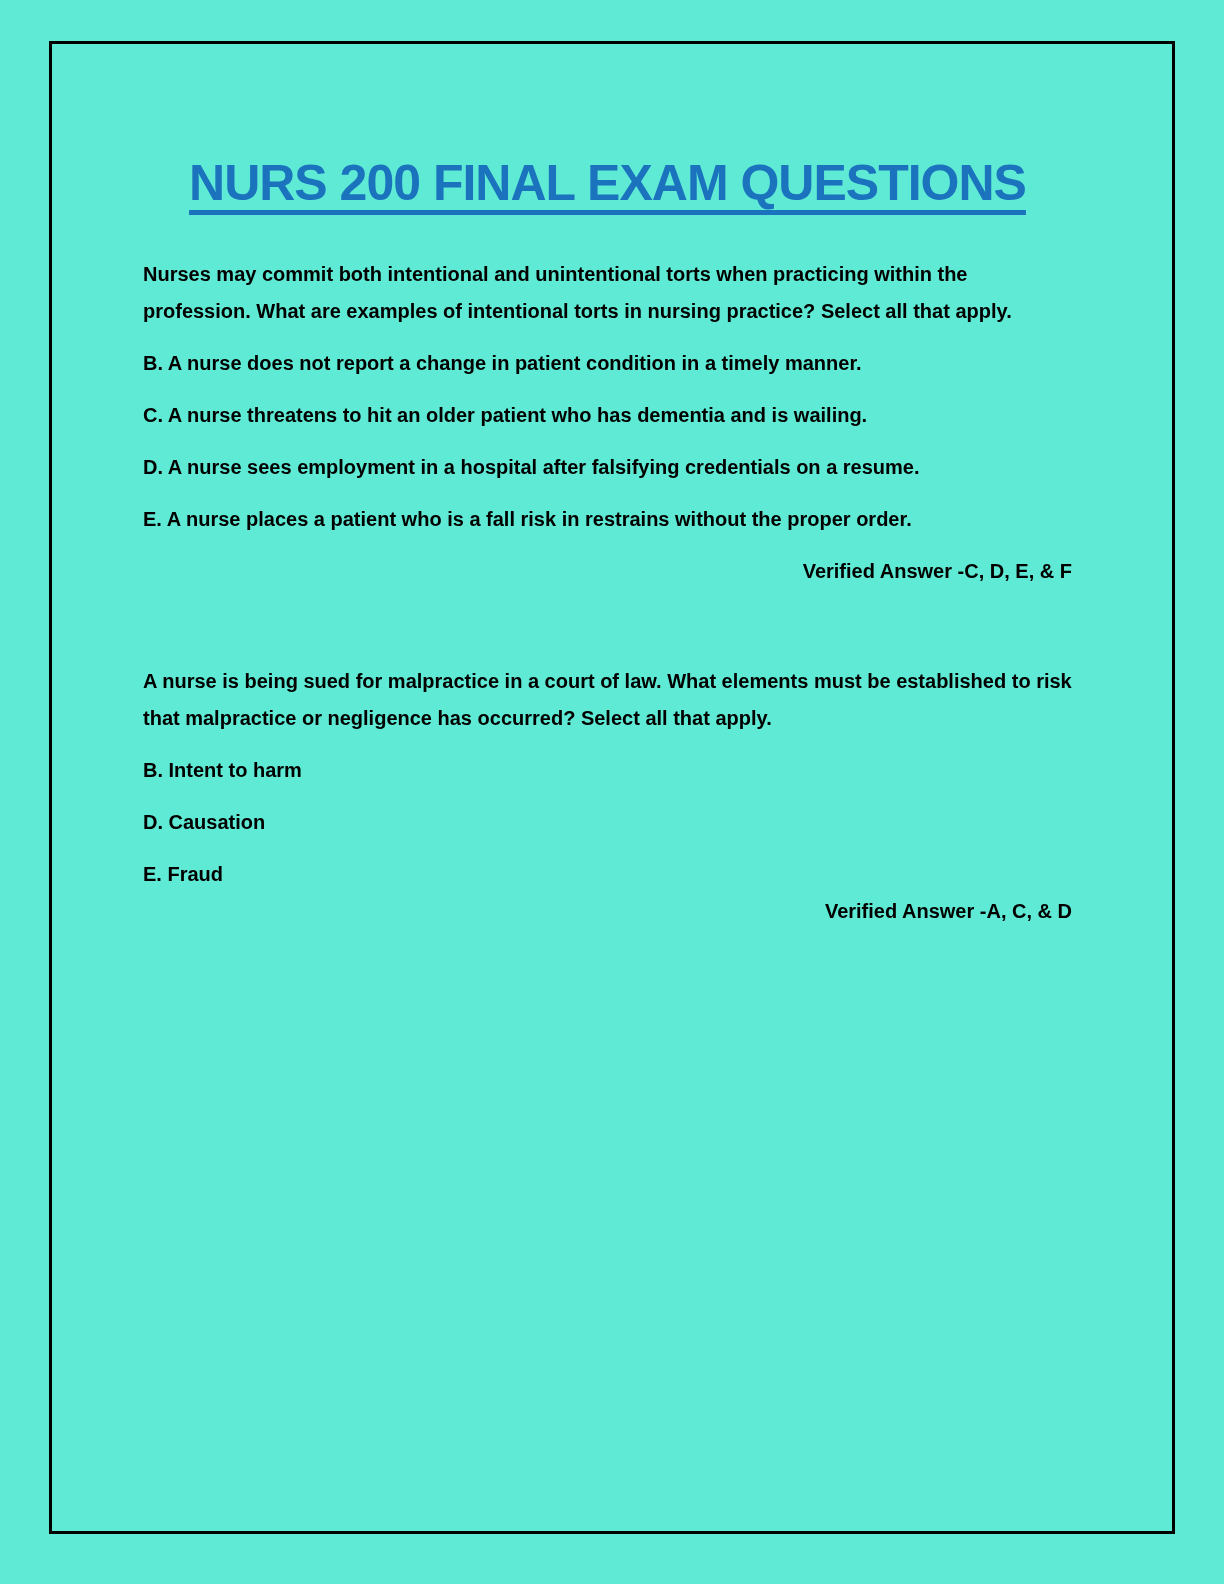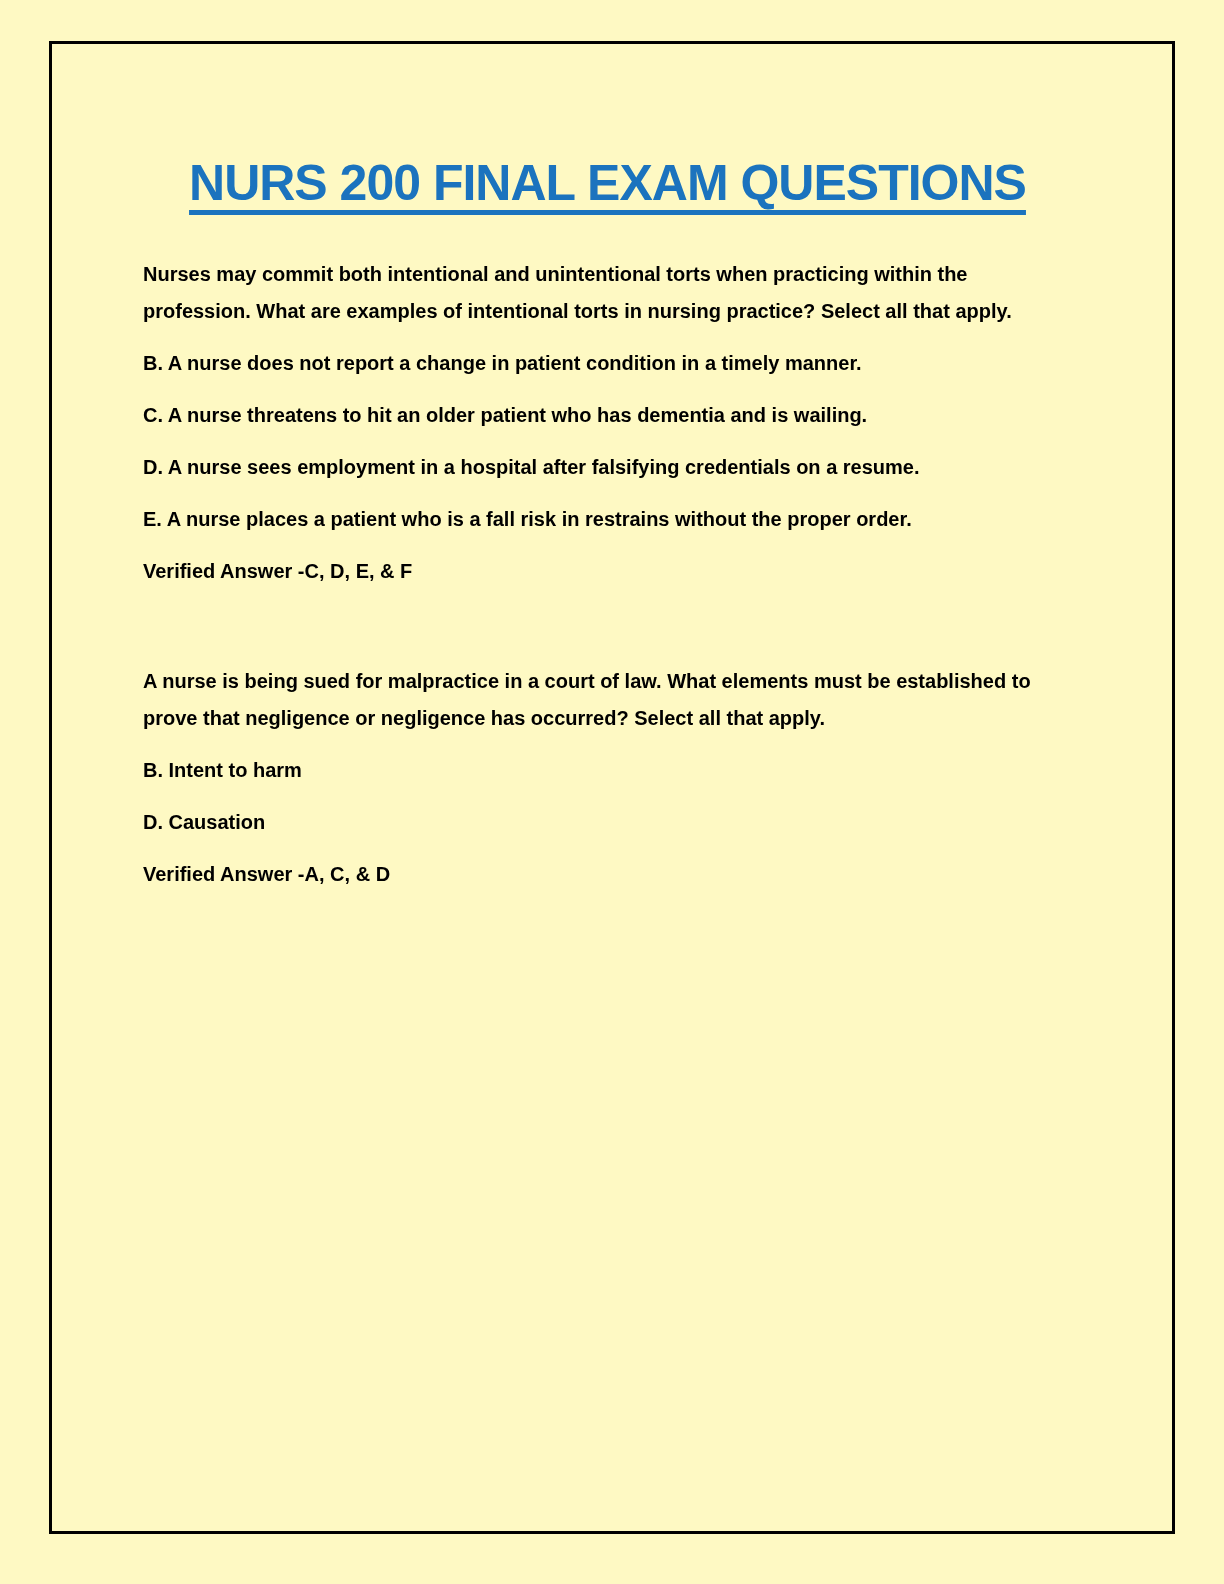--- a/index.html
+++ b/index.html
@@ -4,21 +4,21 @@
 <style>
   html, body {
     margin: 0;
     padding: 0;
     background: #c0c0c0;
   }
   .page {
     position: relative;
     width: 1224px;
     height: 1584px;
-    background: #fef9c3;
+    background: #5eead4;
     font-family: "Liberation Sans", sans-serif;
     overflow: hidden;
   }
   .frame {
     position: absolute;
     left: 49px;
     top: 41px;
     width: 1120px;
     height: 1487px;
     border: 3px solid #000000;
@@ -49,20 +49,21 @@
     line-height: 37px;
   }
   .question p {
     margin: 0 0 15px 0;
   }
   .question p.option.last {
     margin-bottom: 0;
   }
   .question p.answer {
     margin: 0;
+    text-align: right;
   }
   .question + .question {
     margin-top: 73px;
   }
 </style>
 </head>
 <body>
 
 <div class="page">
   <div class="frame">
@@ -71,21 +72,22 @@
       <div class="questions">
           <section class="question">
             <p class="prompt">Nurses may commit both intentional and unintentional torts when practicing within the profession. What are examples of intentional torts in nursing practice? Select all that apply.</p>
             <p class="option">B. A nurse does not report a change in patient condition in a timely manner.</p>
             <p class="option">C. A nurse threatens to hit an older patient who has dementia and is wailing.</p>
             <p class="option">D. A nurse sees employment in a hospital after falsifying credentials on a resume.</p>
             <p class="option">E. A nurse places a patient who is a fall risk in restrains without the proper order.</p>
             <p class="answer">Verified Answer -C, D, E, &amp; F</p>
           </section>
           <section class="question">
-            <p class="prompt">A nurse is being sued for malpractice in a court of law. What elements must be established to prove that negligence or negligence has occurred? Select all that apply.</p>
+            <p class="prompt">A nurse is being sued for malpractice in a court of law. What elements must be established to risk that malpractice or negligence has occurred? Select all that apply.</p>
             <p class="option">B. Intent to harm</p>
             <p class="option">D. Causation</p>
+            <p class="option last">E. Fraud</p>
             <p class="answer">Verified Answer -A, C, &amp; D</p>
           </section>
         </div>
     </div>
   </div>
 </div>
 
 </body></html>

